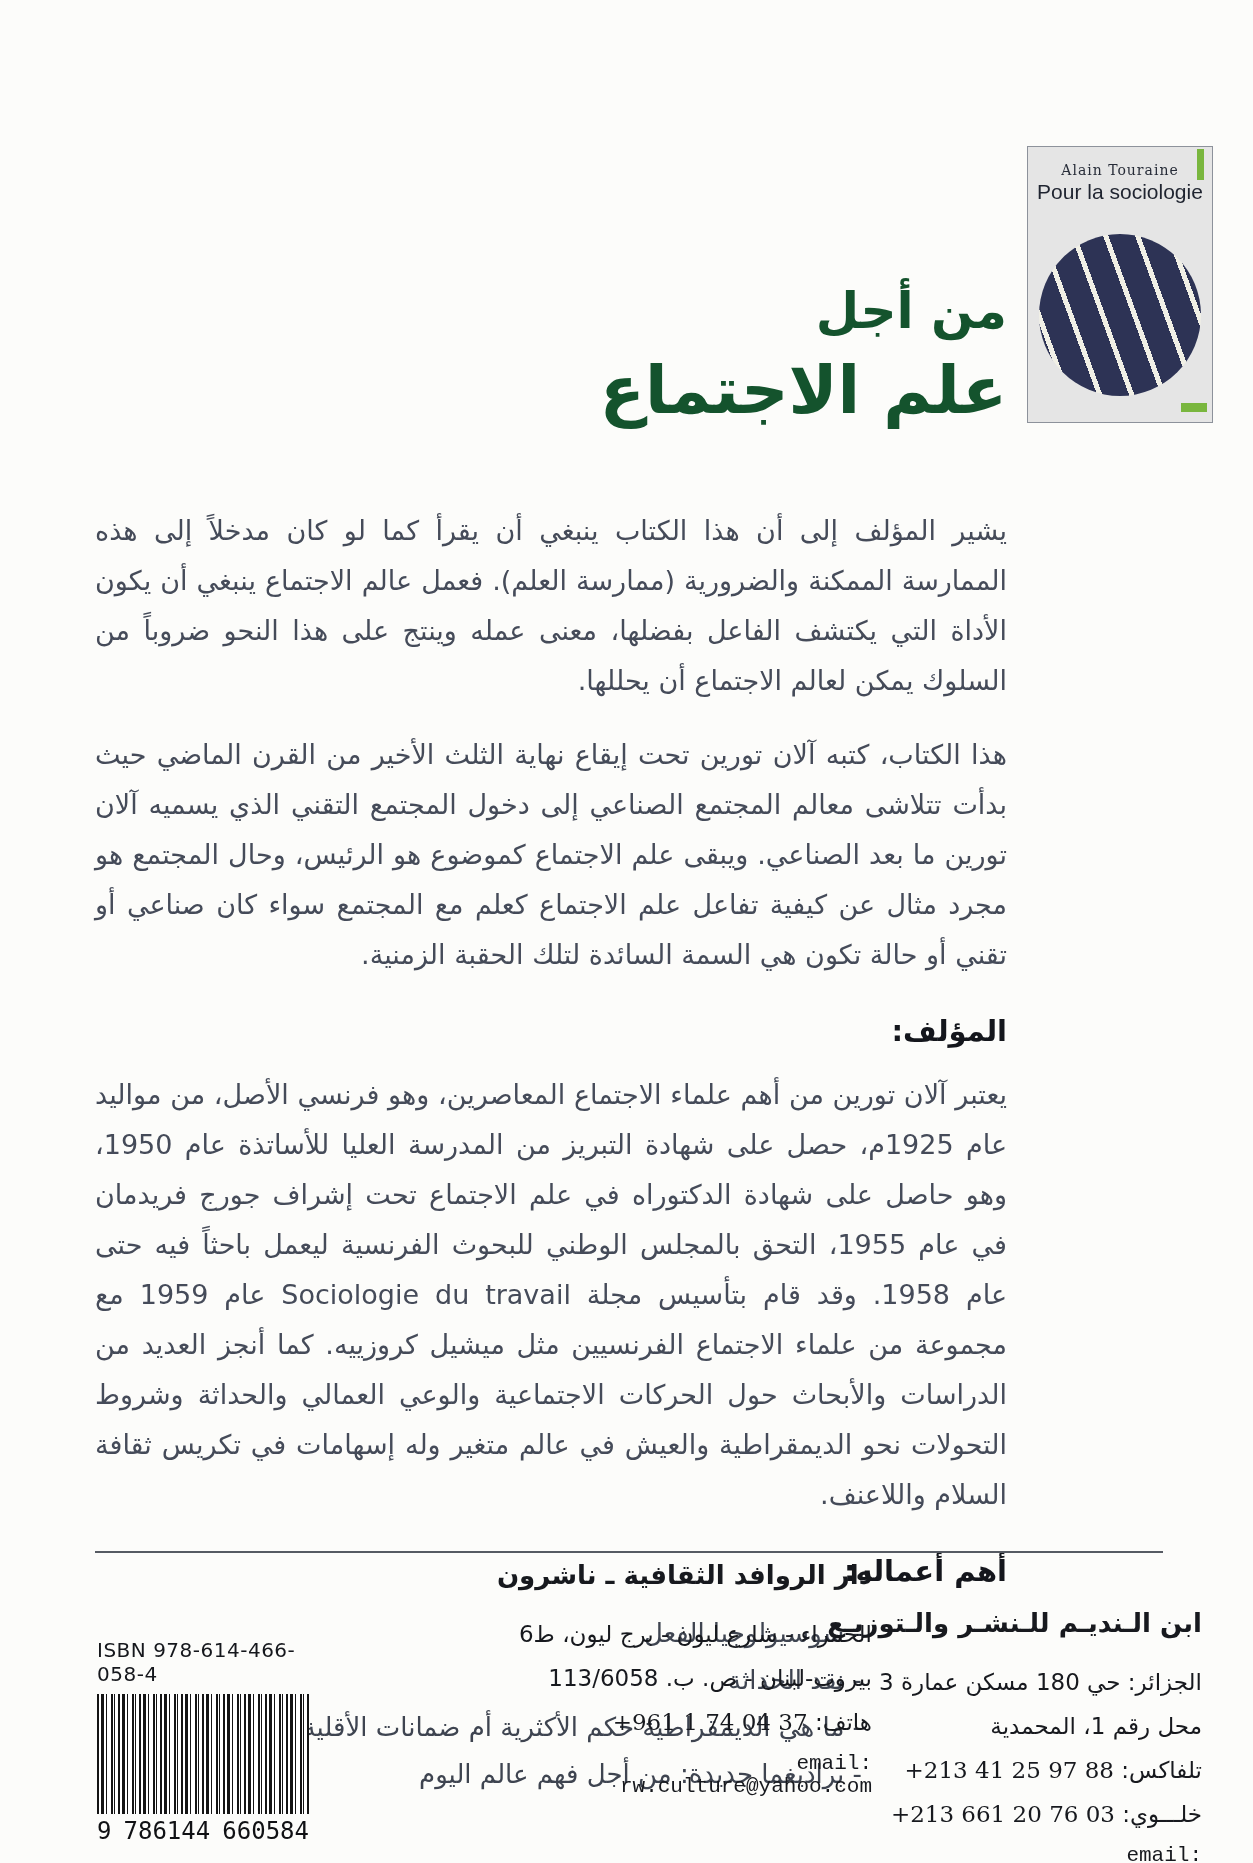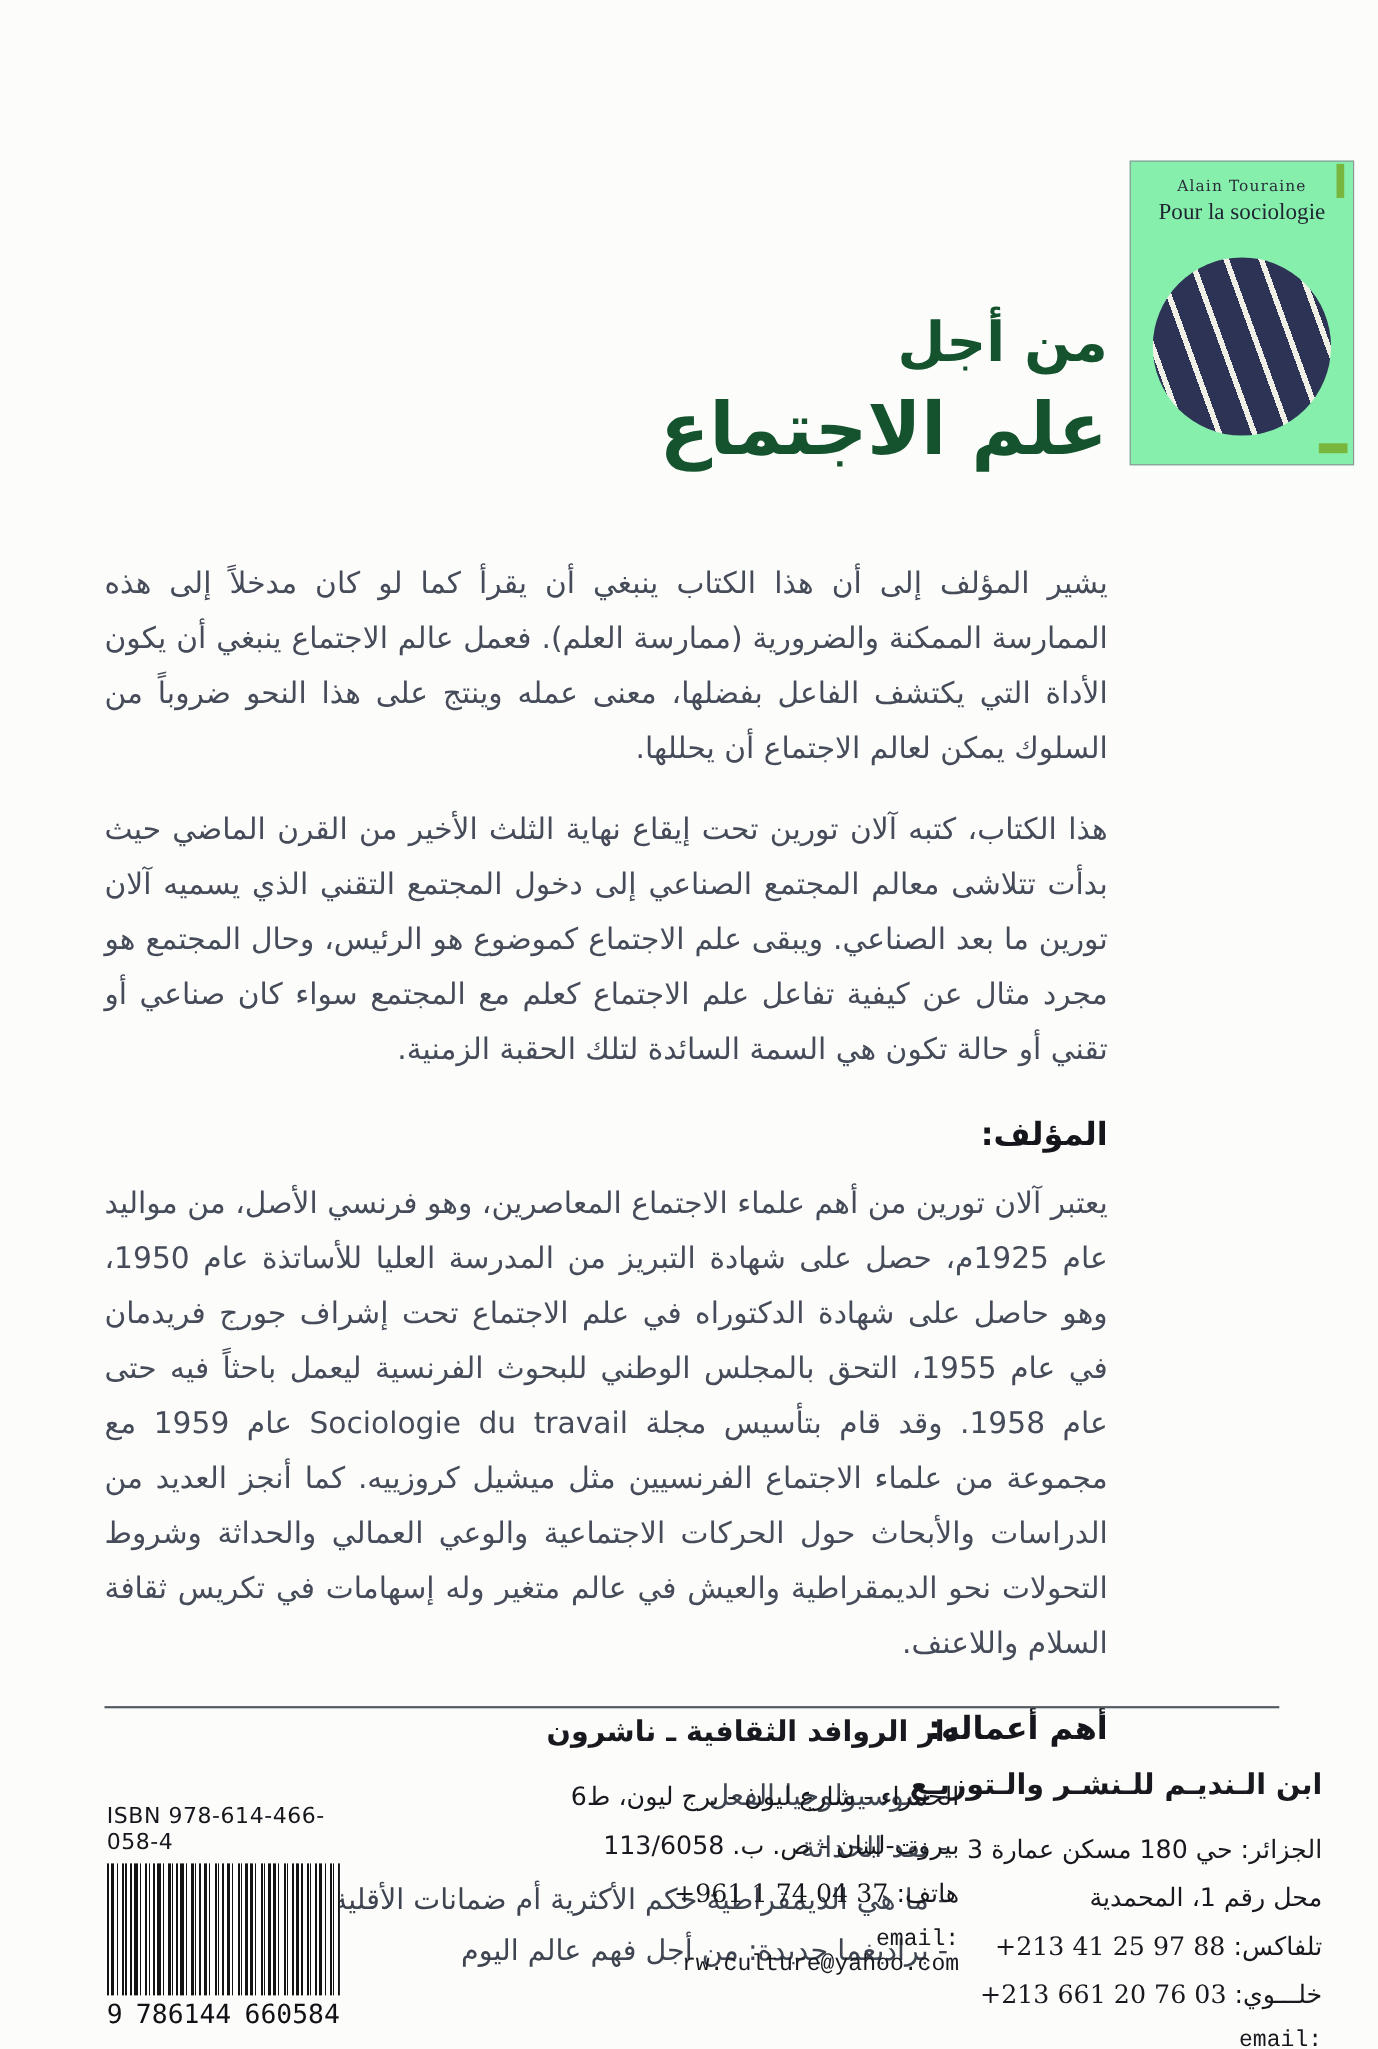--- a/index.html
+++ b/index.html
@@ -4,29 +4,29 @@
 <style>
   html,body { margin:0; padding:0; background:#e8e8e6; }
   .page {
     position:relative; width:1253px; height:1863px; margin:0 auto;
     background:#fcfcfa; overflow:hidden;
     font-family:"DejaVu Sans", sans-serif; color:#3f4554;
   }
 
   
   .thumb {
-    position:absolute; top:146px; left:1027px; width:204px; height:277px;
-    background:#86efac; border:1px solid #8d929b; box-sizing:border-box;
+    position:absolute; top:146px; left:1027px; width:186px; height:277px;
+    background:#e5e5e5; border:1px solid #8d929b; box-sizing:border-box;
   }
   .thumb-author {
     margin-top:15px; text-align:center;
     font-family:"DejaVu Serif", serif; font-size:14px; letter-spacing:1px; color:#272c38;
   }
   .thumb-title {
-    text-align:center; font-family:Liberation Serif, serif;
+    text-align:center; font-family:Liberation Sans, sans-serif;
     font-size:21px; color:#1f2430; margin-top:2px;
   }
   .thumb-circle {
     position:absolute; left:50%; transform:translateX(-50%);
     top:87px; width:162px; height:162px; border-radius:50%;
     background:repeating-linear-gradient(70deg, #2d3355 0 25px, #f1f0e6 25px 30px);
   }
   .thumb-green-v { position:absolute; top:2px; right:8px; width:7px; height:31px; }
   .thumb-green-h { position:absolute; bottom:10px; right:5px; width:26px; height:9px; }
 

